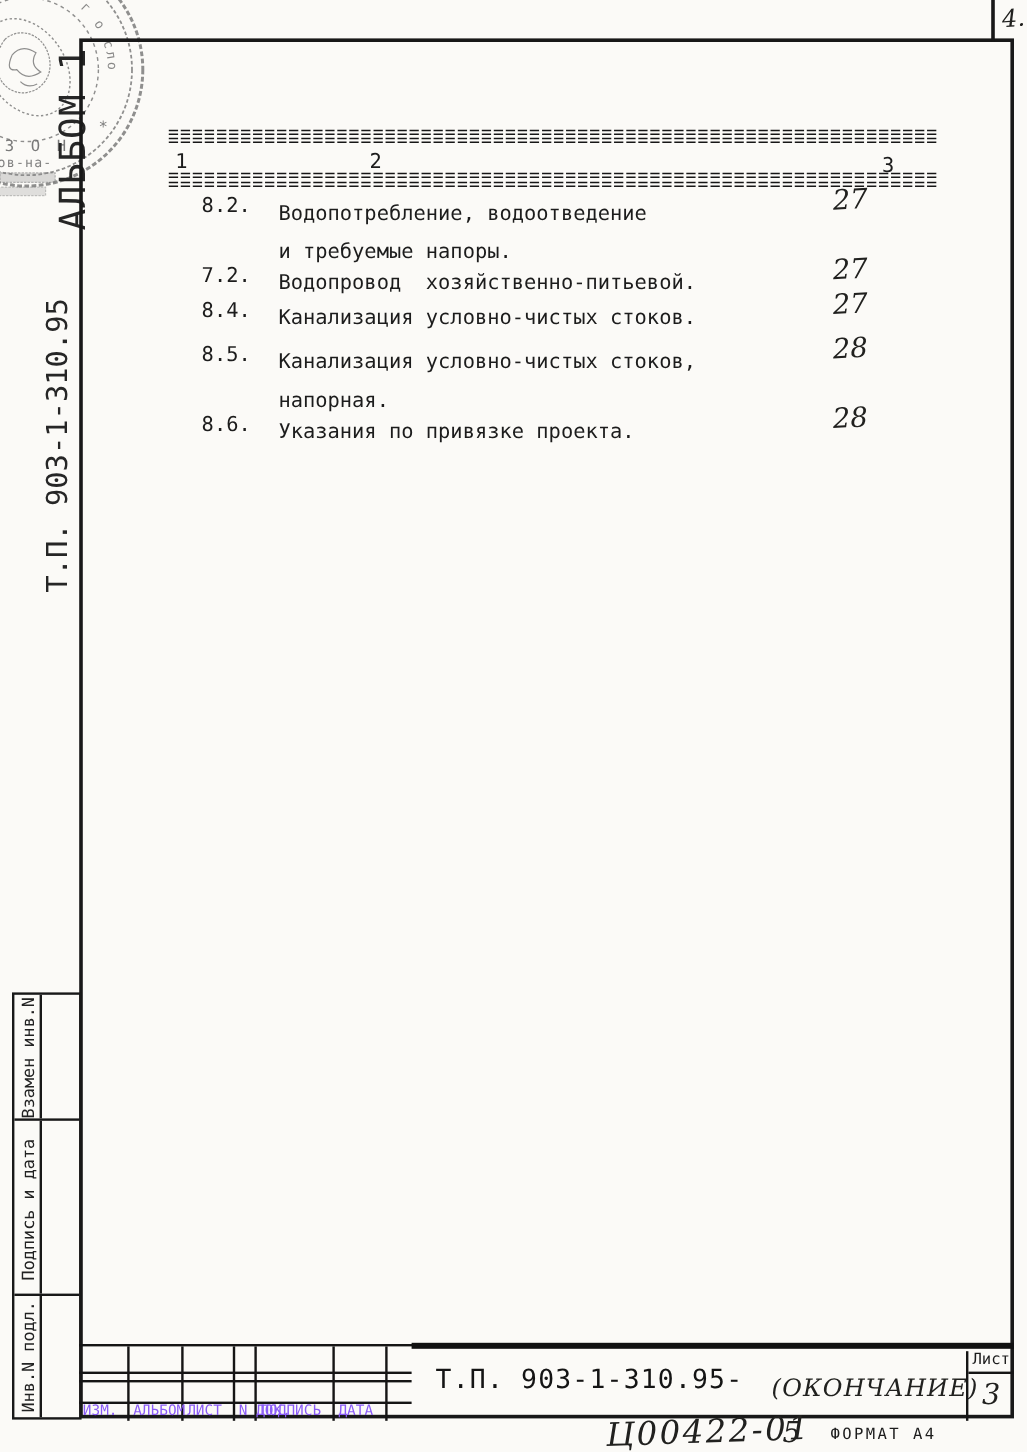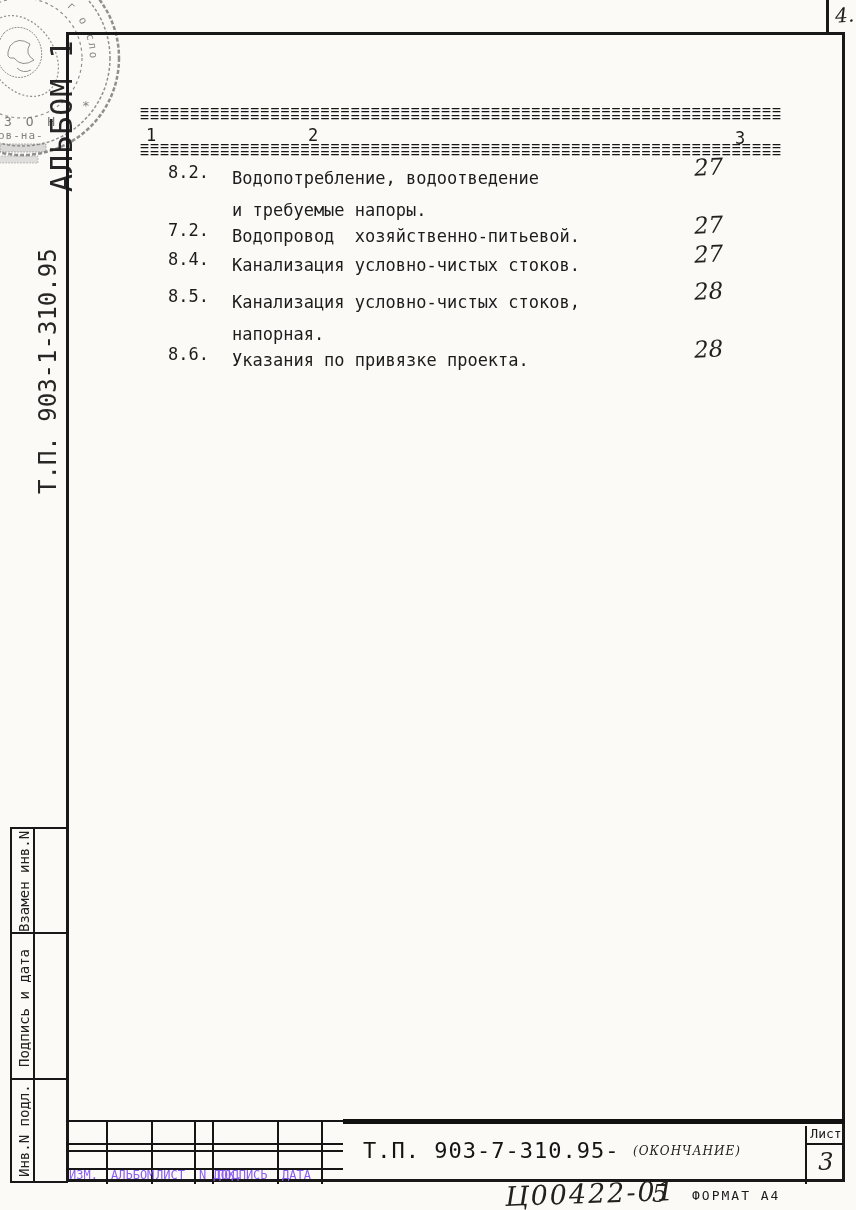--- a/index.html
+++ b/index.html
@@ -75,21 +75,21 @@
   #tb-grid { position:absolute; left:0; top:0; width:277px; height:62px; display:flex; }
   .tb-cell { border-right:2px solid #151515; height:62px; position:relative; }
   .tb-cell span {
     position:absolute; bottom:2px; left:3px;
     font-size:12px; white-space:nowrap; color:#8b5cf6;
   }
   .tb-hline { position:absolute; left:0; width:277px; height:2px; background:#151515; }
   #tb-thickline { position:absolute; left:277px; top:-3px; width:502px; height:5px; background:#111; }
   #tb-title-cell { position:absolute; left:277px; top:0; width:462px; height:62px; }
   #tb-doc-title { position:absolute; left:20px; top:16px; font-size:22px; letter-spacing:1px; color:#141414; }
-  #tb-doc-title-suffix { position:absolute; left:290px; top:22px; font-size:12px; letter-spacing:1px; }
+  #tb-doc-title-suffix { position:absolute; left:300px; top:22px; font-size:20px; letter-spacing:1px; }
   #tb-sheet-box { position:absolute; left:739px; top:4px; width:40px; height:58px; border-left:2px solid #151515; }
   #tb-sheet-label { display:block; height:19px; border-bottom:2px solid #151515; font-size:13px; text-align:center; }
   #tb-sheet-number { display:block; text-align:center; font-size:24px; margin-top:3px; }
 
   
   #hand-doc-code { left:505px; top:1178px; font-size:27px; letter-spacing:2px; transform:rotate(-2deg); }
   #hand-count    { left:652px; top:1180px; font-size:24px; }
   #format-label  { left:692px; top:1188px; font-size:13px; letter-spacing:2px;text-align:center; }
 
   
@@ -210,21 +210,21 @@
       </div>
     <div class="tb-cell" style="width:44px">
         <span>ДАТА</span>
       </div>
   </div>
   <div class="tb-hline" style="top:21px"></div>
   <div class="tb-hline" style="top:28px"></div>
   <div class="tb-hline" style="top:46px"></div>
   <div id="tb-thickline"></div>
   <div id="tb-title-cell">
-    <span id="tb-doc-title">Т.П. 903-7-310.95-</span>
+    <span id="tb-doc-title">Т.П. 903-1-310.95-</span>
     <span id="tb-doc-title-suffix" class="hand">(ОКОНЧАНИЕ)</span>
   </div>
   <div id="tb-sheet-box">
     <span id="tb-sheet-label">Лист</span>
     <span id="tb-sheet-number" class="hand">3</span>
   </div>
 </div>
 
 <div id="hand-doc-code" class="abs hand">Ц00422-01</div>
 <div id="hand-count" class="abs hand">5</div>

